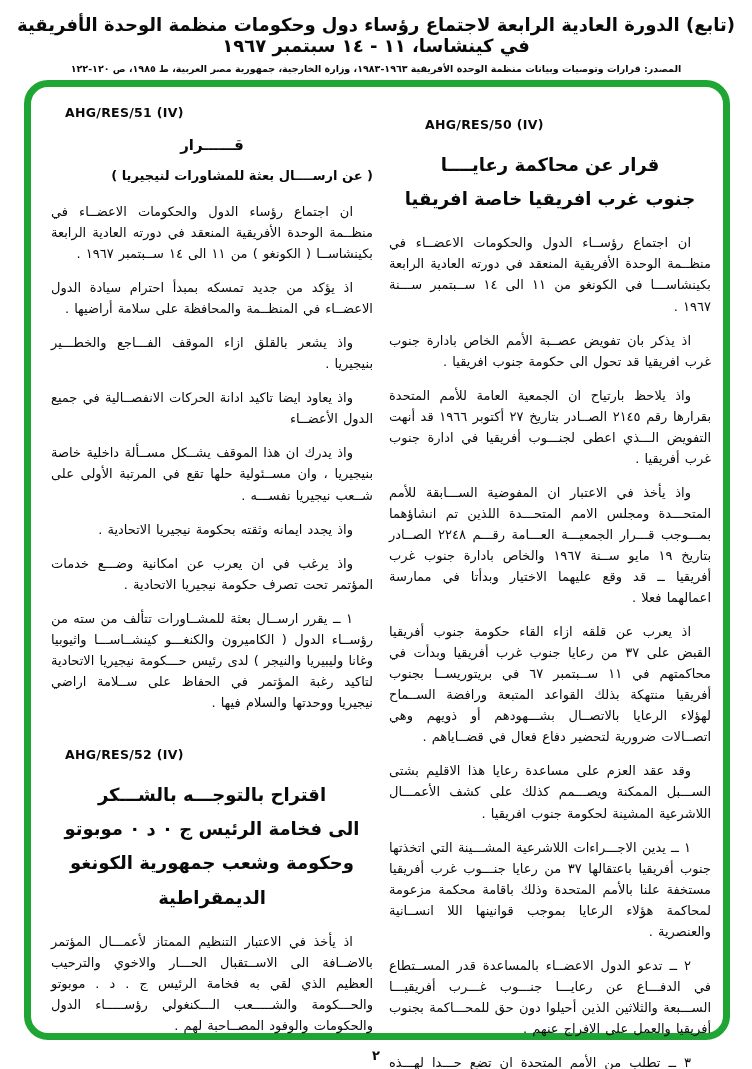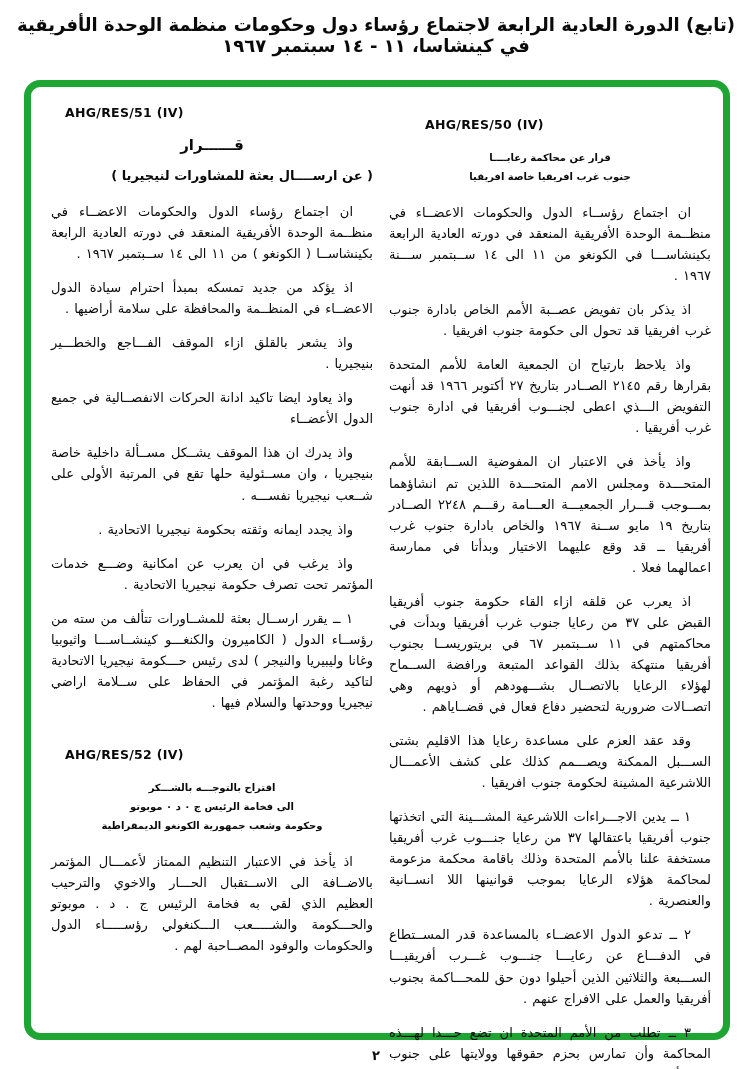--- a/index.html
+++ b/index.html
@@ -37,21 +37,21 @@
   }
 
   
   .frame {
     position: absolute;
     top: 80px;
     left: 24px;
     width: 706px;
     height: 960px;
     border: 7px solid var(--frame-green, #1ea534);
-    border-radius: 16px;
+    border-radius: 24px;
     box-sizing: border-box;
     padding: 14px 12px 14px 20px;
     background: #ffffff;
   }
   .corner-artifact-tr {
     position: absolute;
     top: -8px;
     right: -9px;
     width: 22px;
     height: 20px;
@@ -99,21 +99,21 @@
   }
   .sec-title {
     text-align: center;
     font-weight: bold;
     font-size: 15px;
     margin: 0 0 14px 0;
   }
   .sec-title-line {
     text-align: center;
     font-weight: bold;
-    font-size: 10px;
+    font-size: 18px;
     line-height: 1.9;
     margin: 0;
   }
   .sec-subtitle {
     font-weight: bold;
     font-size: 13px;
     margin: 0 0 18px 0;
   }
   .title-block {
     margin-bottom: 16px;
@@ -141,20 +141,21 @@
     text-align: center;
     font-weight: bold;
     font-size: 13px;
   }
 </style>
 </head>
 <body>
 
 <div class="header">
   <div class="header-title">(تابع) الدورة العادية الرابعة لاجتماع رؤساء دول وحكومات منظمة الوحدة الأفريقية في كينشاسا، ١١ - ١٤ سبتمبر ١٩٦٧</div>
+  <div class="header-source">المصدر: قرارات وتوصيات وبيانات منظمة الوحدة الأفريقية ١٩٦٣-١٩٨٣، وزارة الخارجية، جمهورية مصر العربية، ط ١٩٨٥، ص ١٢٠-١٢٢</div>
 </div>
 
 <div class="frame">
   <div class="corner-artifact-tr"></div>
   <div class="corner-artifact-bl"></div>
 
   <div class="cols">
 
     <div class="col">
 

